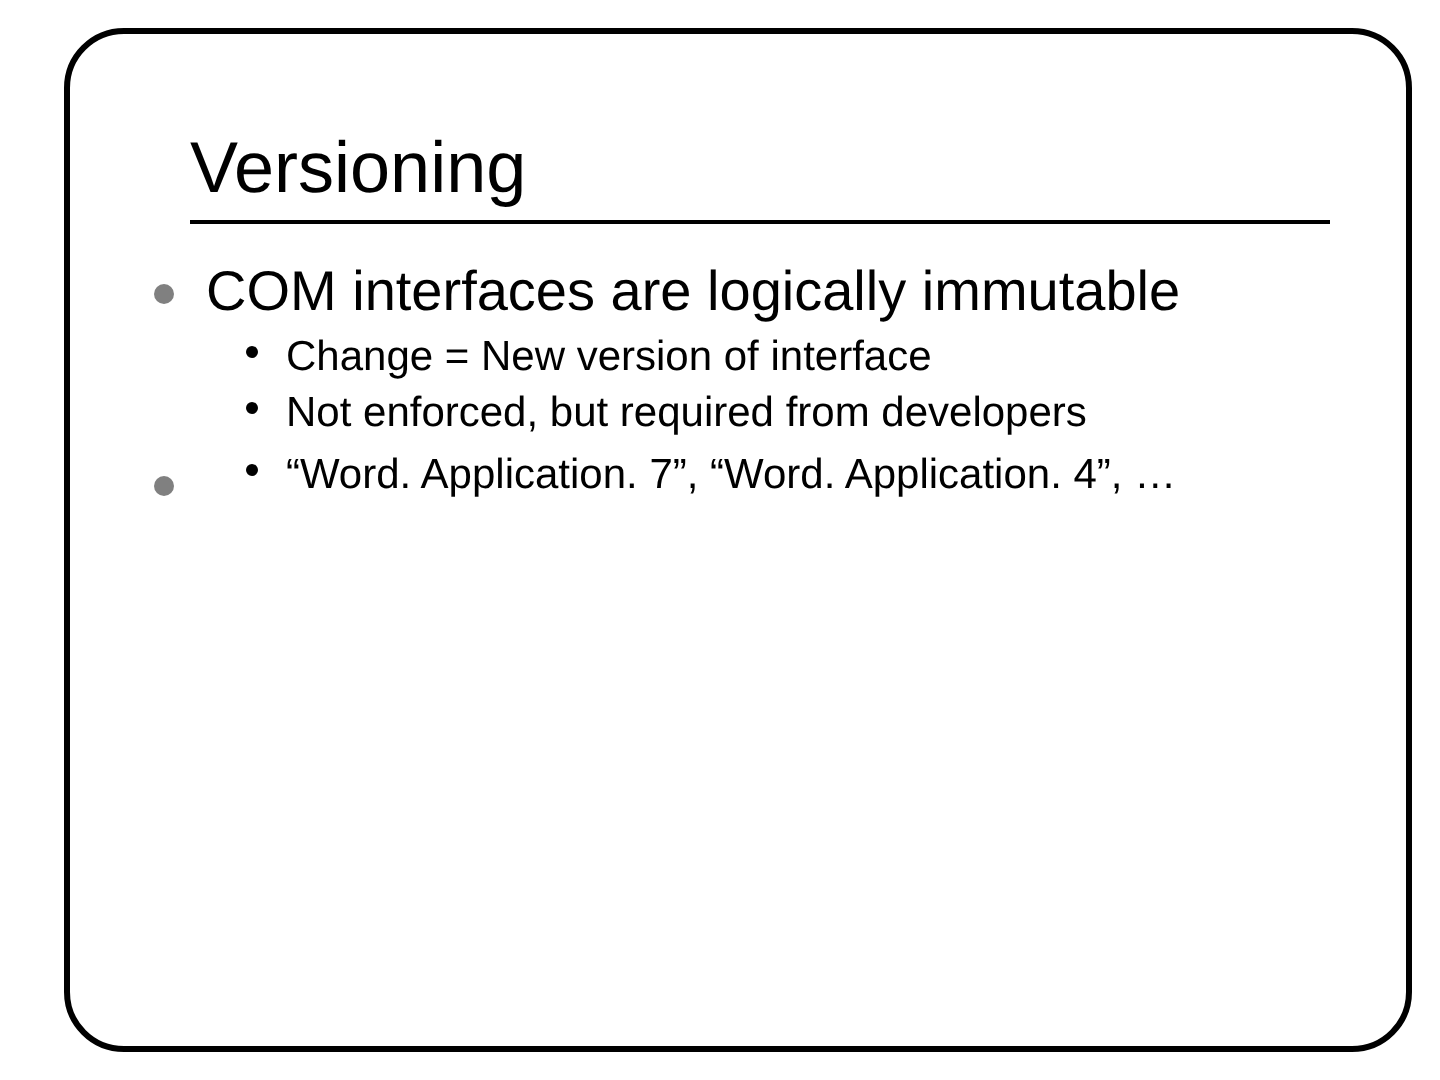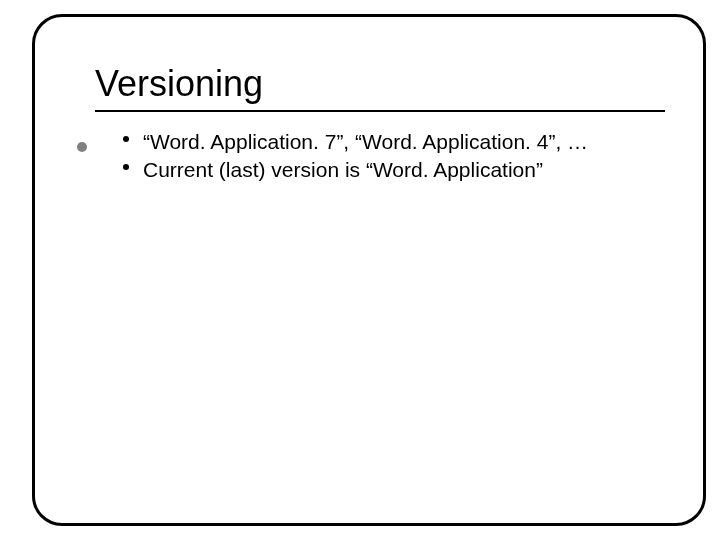--- a/index.html
+++ b/index.html
@@ -97,21 +97,27 @@
 <div class="slide">
   <div class="frame">
 
     <div class="title-wrap">
       <div class="title">Versioning</div>
       <hr class="title-underline">
     </div>
 
     <ul class="level1">
       <li>
+        <div class="l1-text">COM interfaces are logically immutable</div>
+        <ul class="level2">
+          <li><span class="l2-text">Change = New version of interface</span></li>
+          <li><span class="l2-text">Not enforced, but required from developers</span></li>
+        </ul>
+      </li>
+      <li>
         <ul class="level2">
           <li><span class="l2-text">“Word. Application. 7”, “Word. Application. 4”, …</span></li>
-          <li><span class="l2-text">Current (last) version is “Word. Application”</span></li>
         </ul>
       </li>
     </ul>
 
   </div>
 </div>
 
 </body></html>

